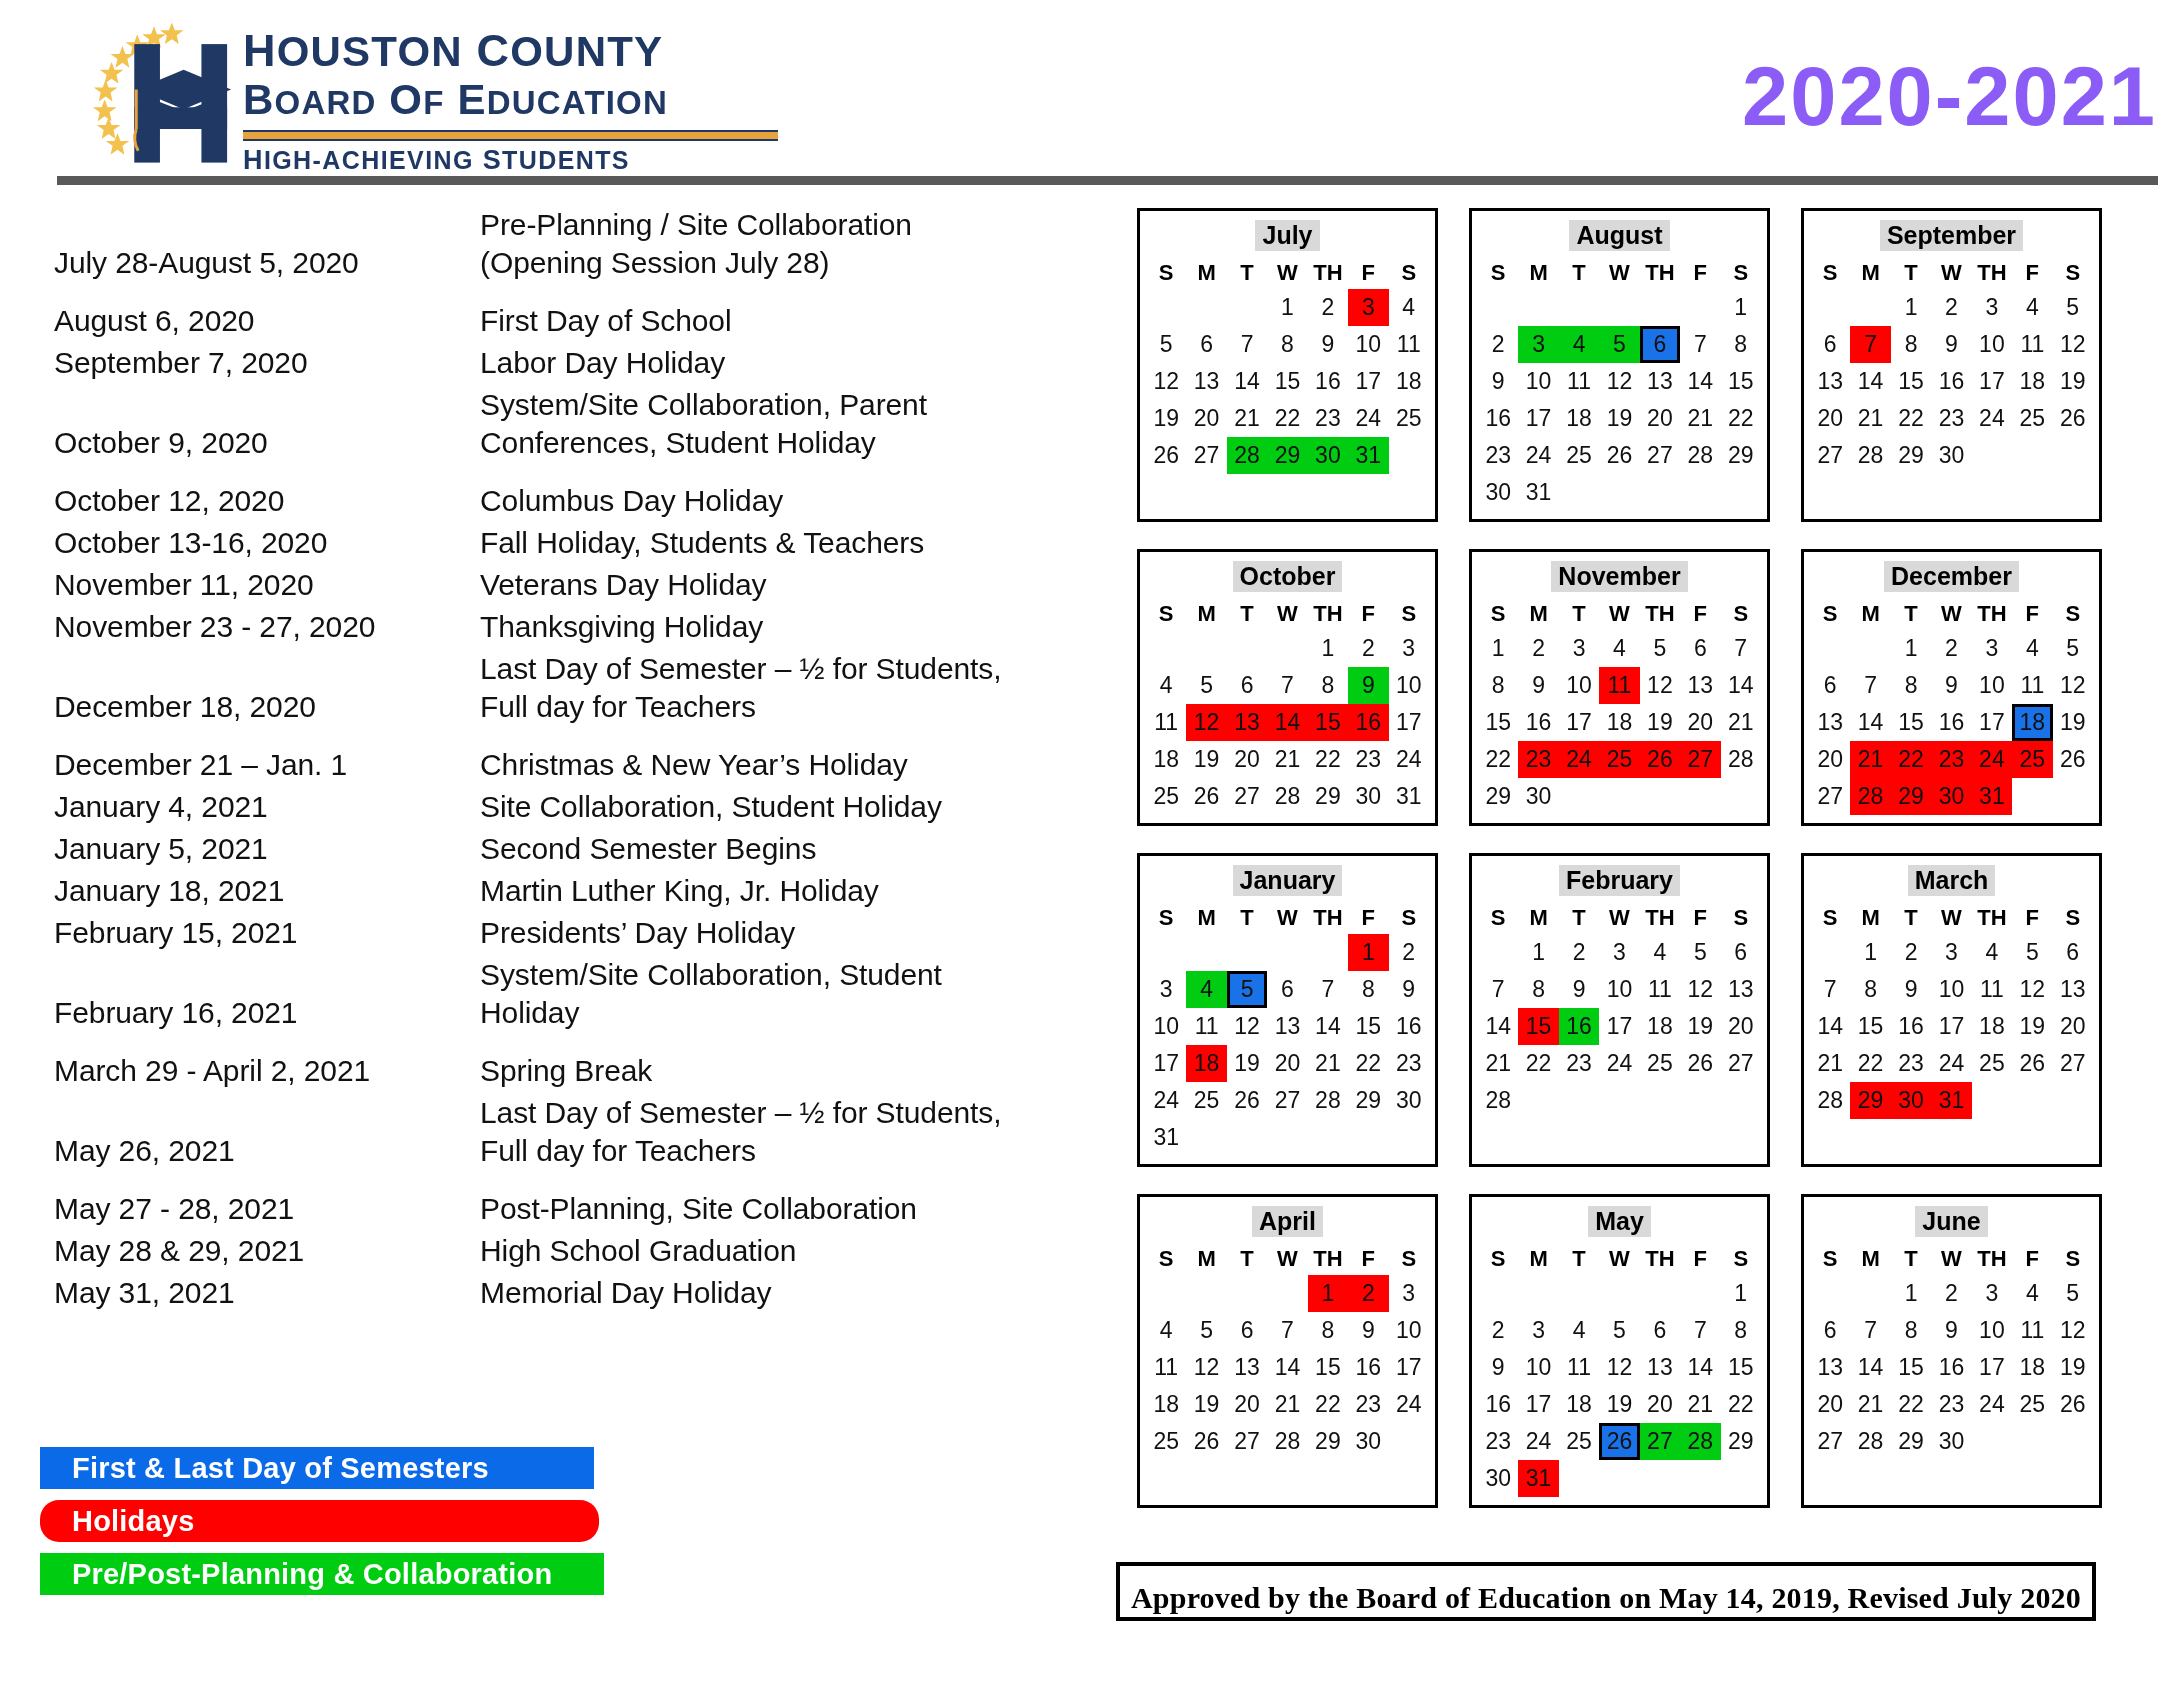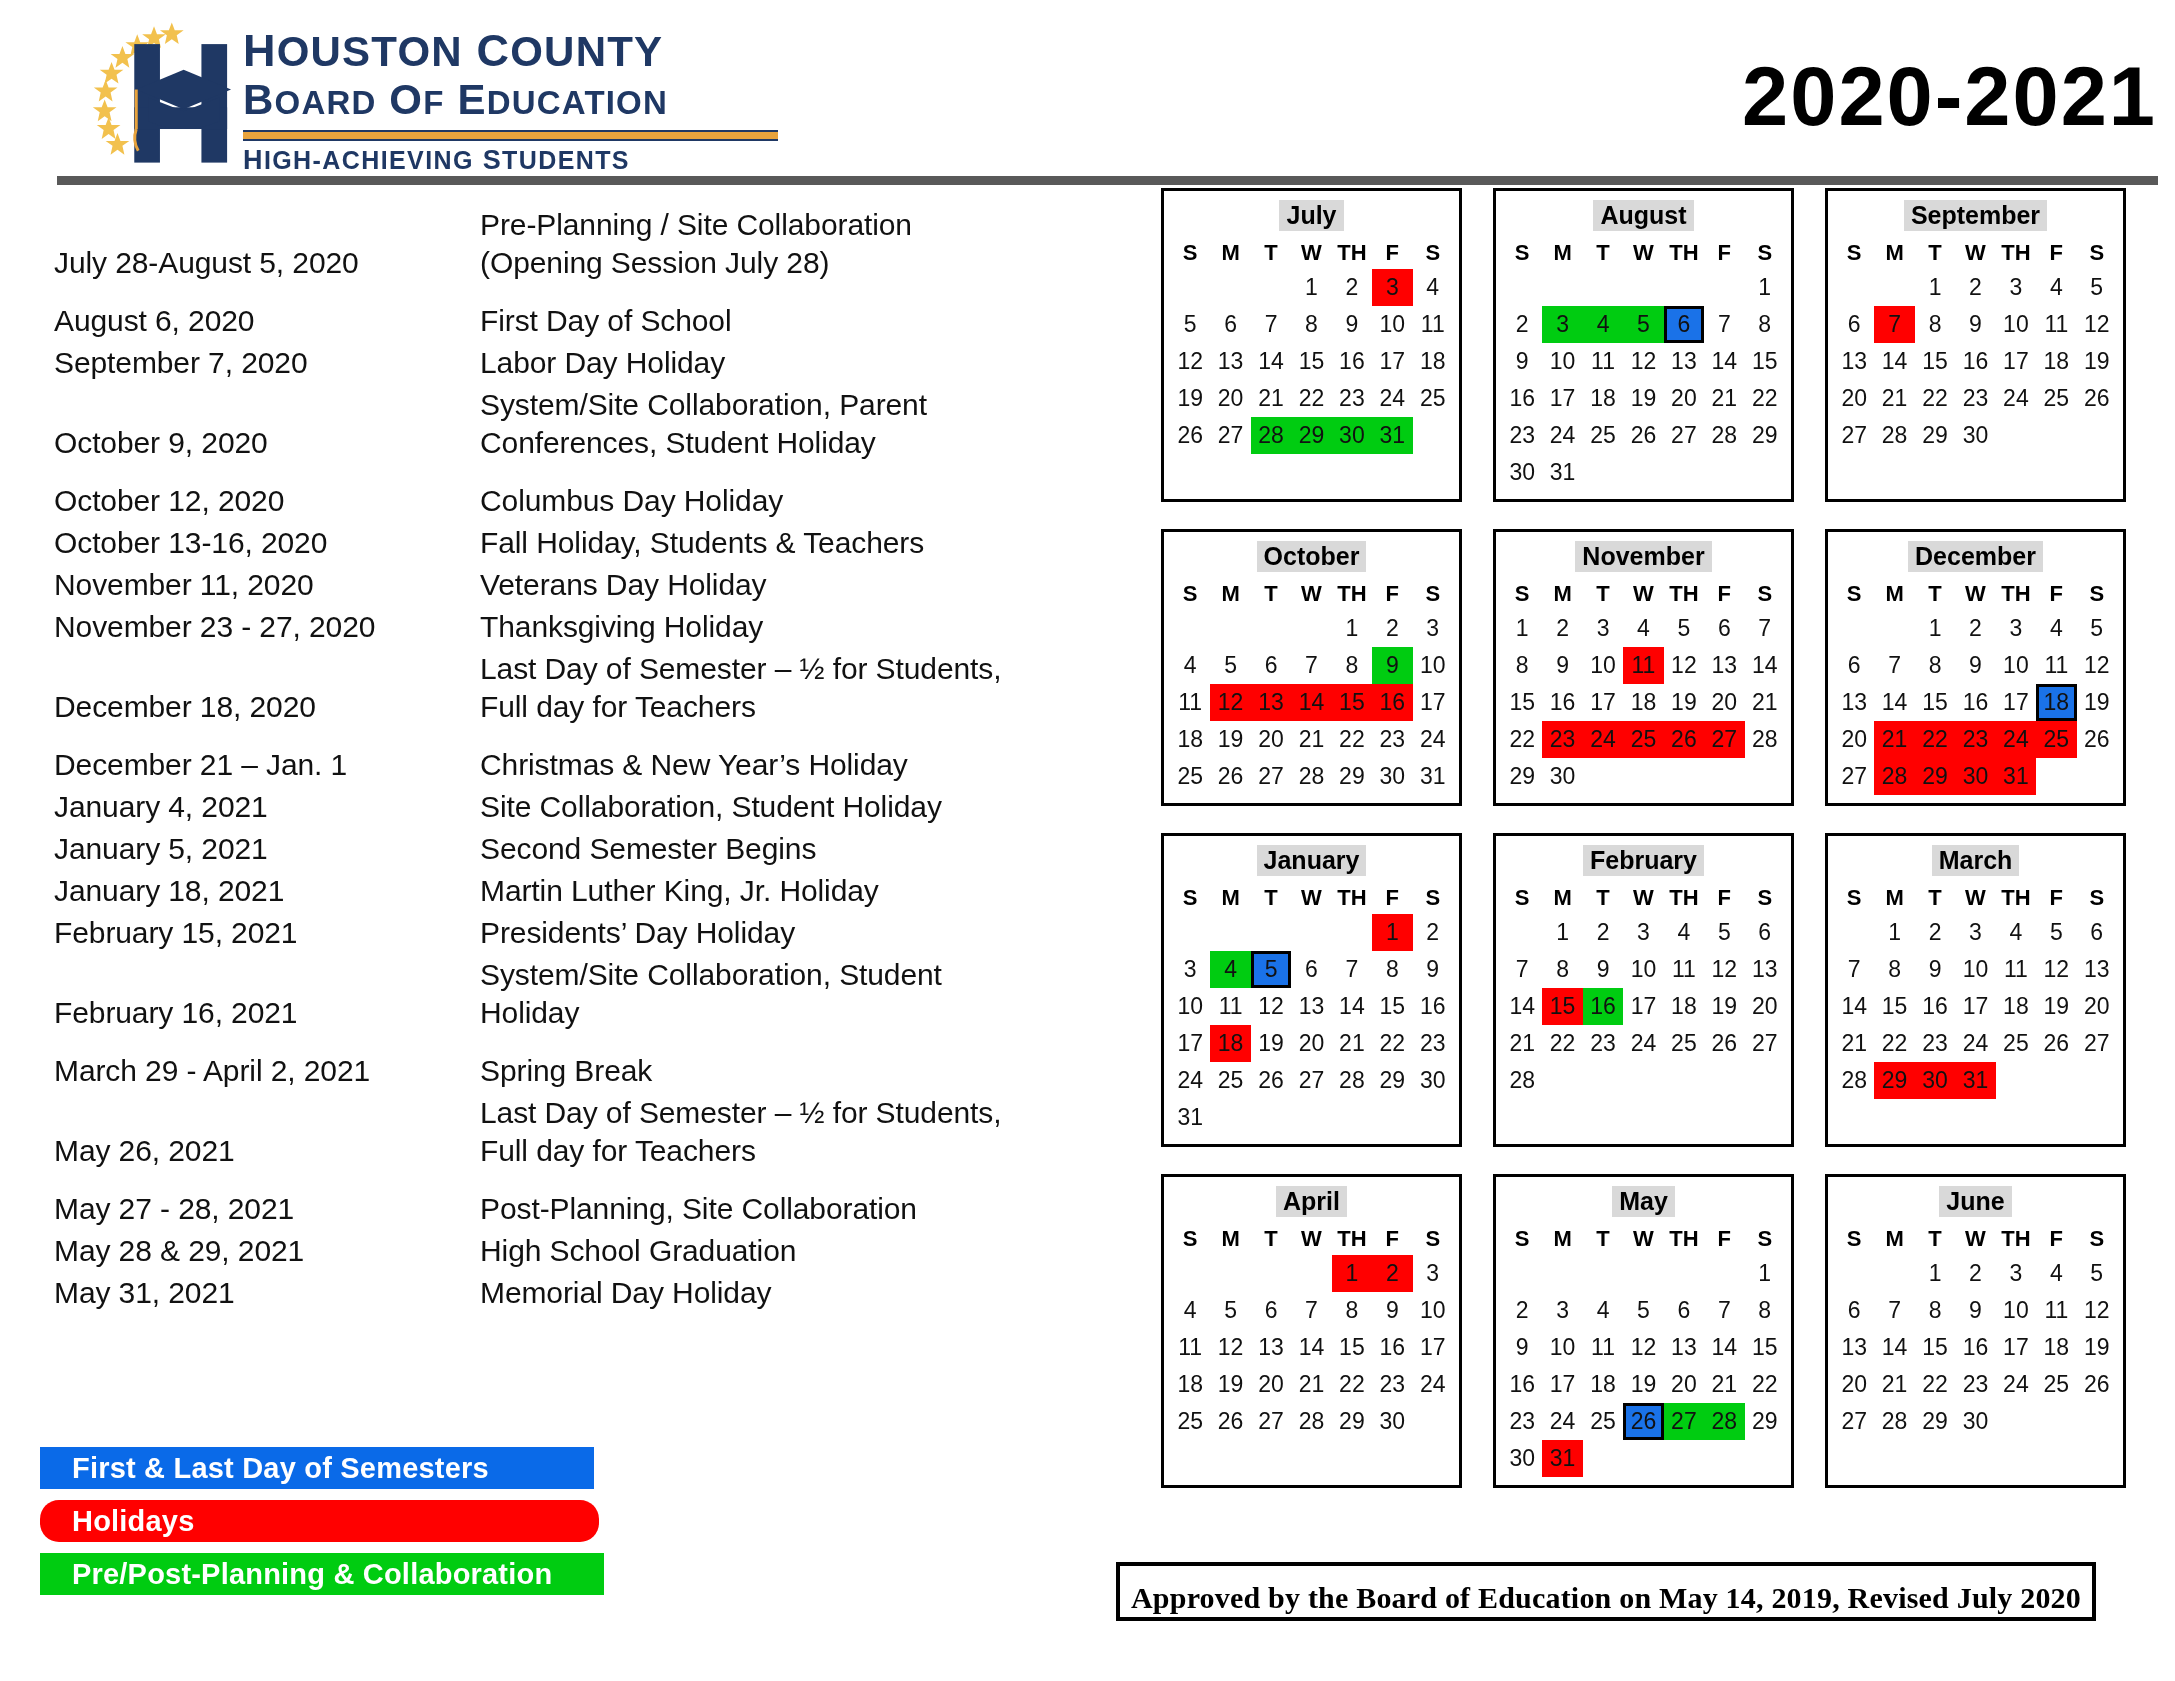--- a/index.html
+++ b/index.html
@@ -79,21 +79,21 @@
   }
   .logo-line3 .sm { font-size: 25px; }
 
   #school-year {
     position: absolute;
     right: 18px; top: 51px;
     font-family: "Liberation Sans", sans-serif;
     font-weight: bold;
     font-size: 83px;
     letter-spacing: 2px;
-    color: #000000;
+    color: #8b5cf6;
     line-height: 91px;
   }
   #header-rule {
     position: absolute;
     left: 57px; top: 176px;
     width: 2101px; height: 9px;
     background: #595959;
   }
 
   
@@ -142,23 +142,22 @@
     font-weight: bold;
     letter-spacing: 0.2px;
   }
   .legend-blue  { background: #0A6AE8; width: 554px; }
   .legend-red   { background: #FF0000; width: 559px; }
   .legend-green { background: #00CC11; width: 564px; }
 
   
   #months {
     position: absolute;
-    left: 1137px; top: 188px;
+    left: 1137px; top: 208px;
     width: 965px;
-    margin-left: 24px;
   }
   .month-row {
     display: flex;
     gap: 31px;
     margin-bottom: 27px;
   }
   .month {
     width: 301px;
     box-sizing: border-box;
     border: 3px solid #000000;

